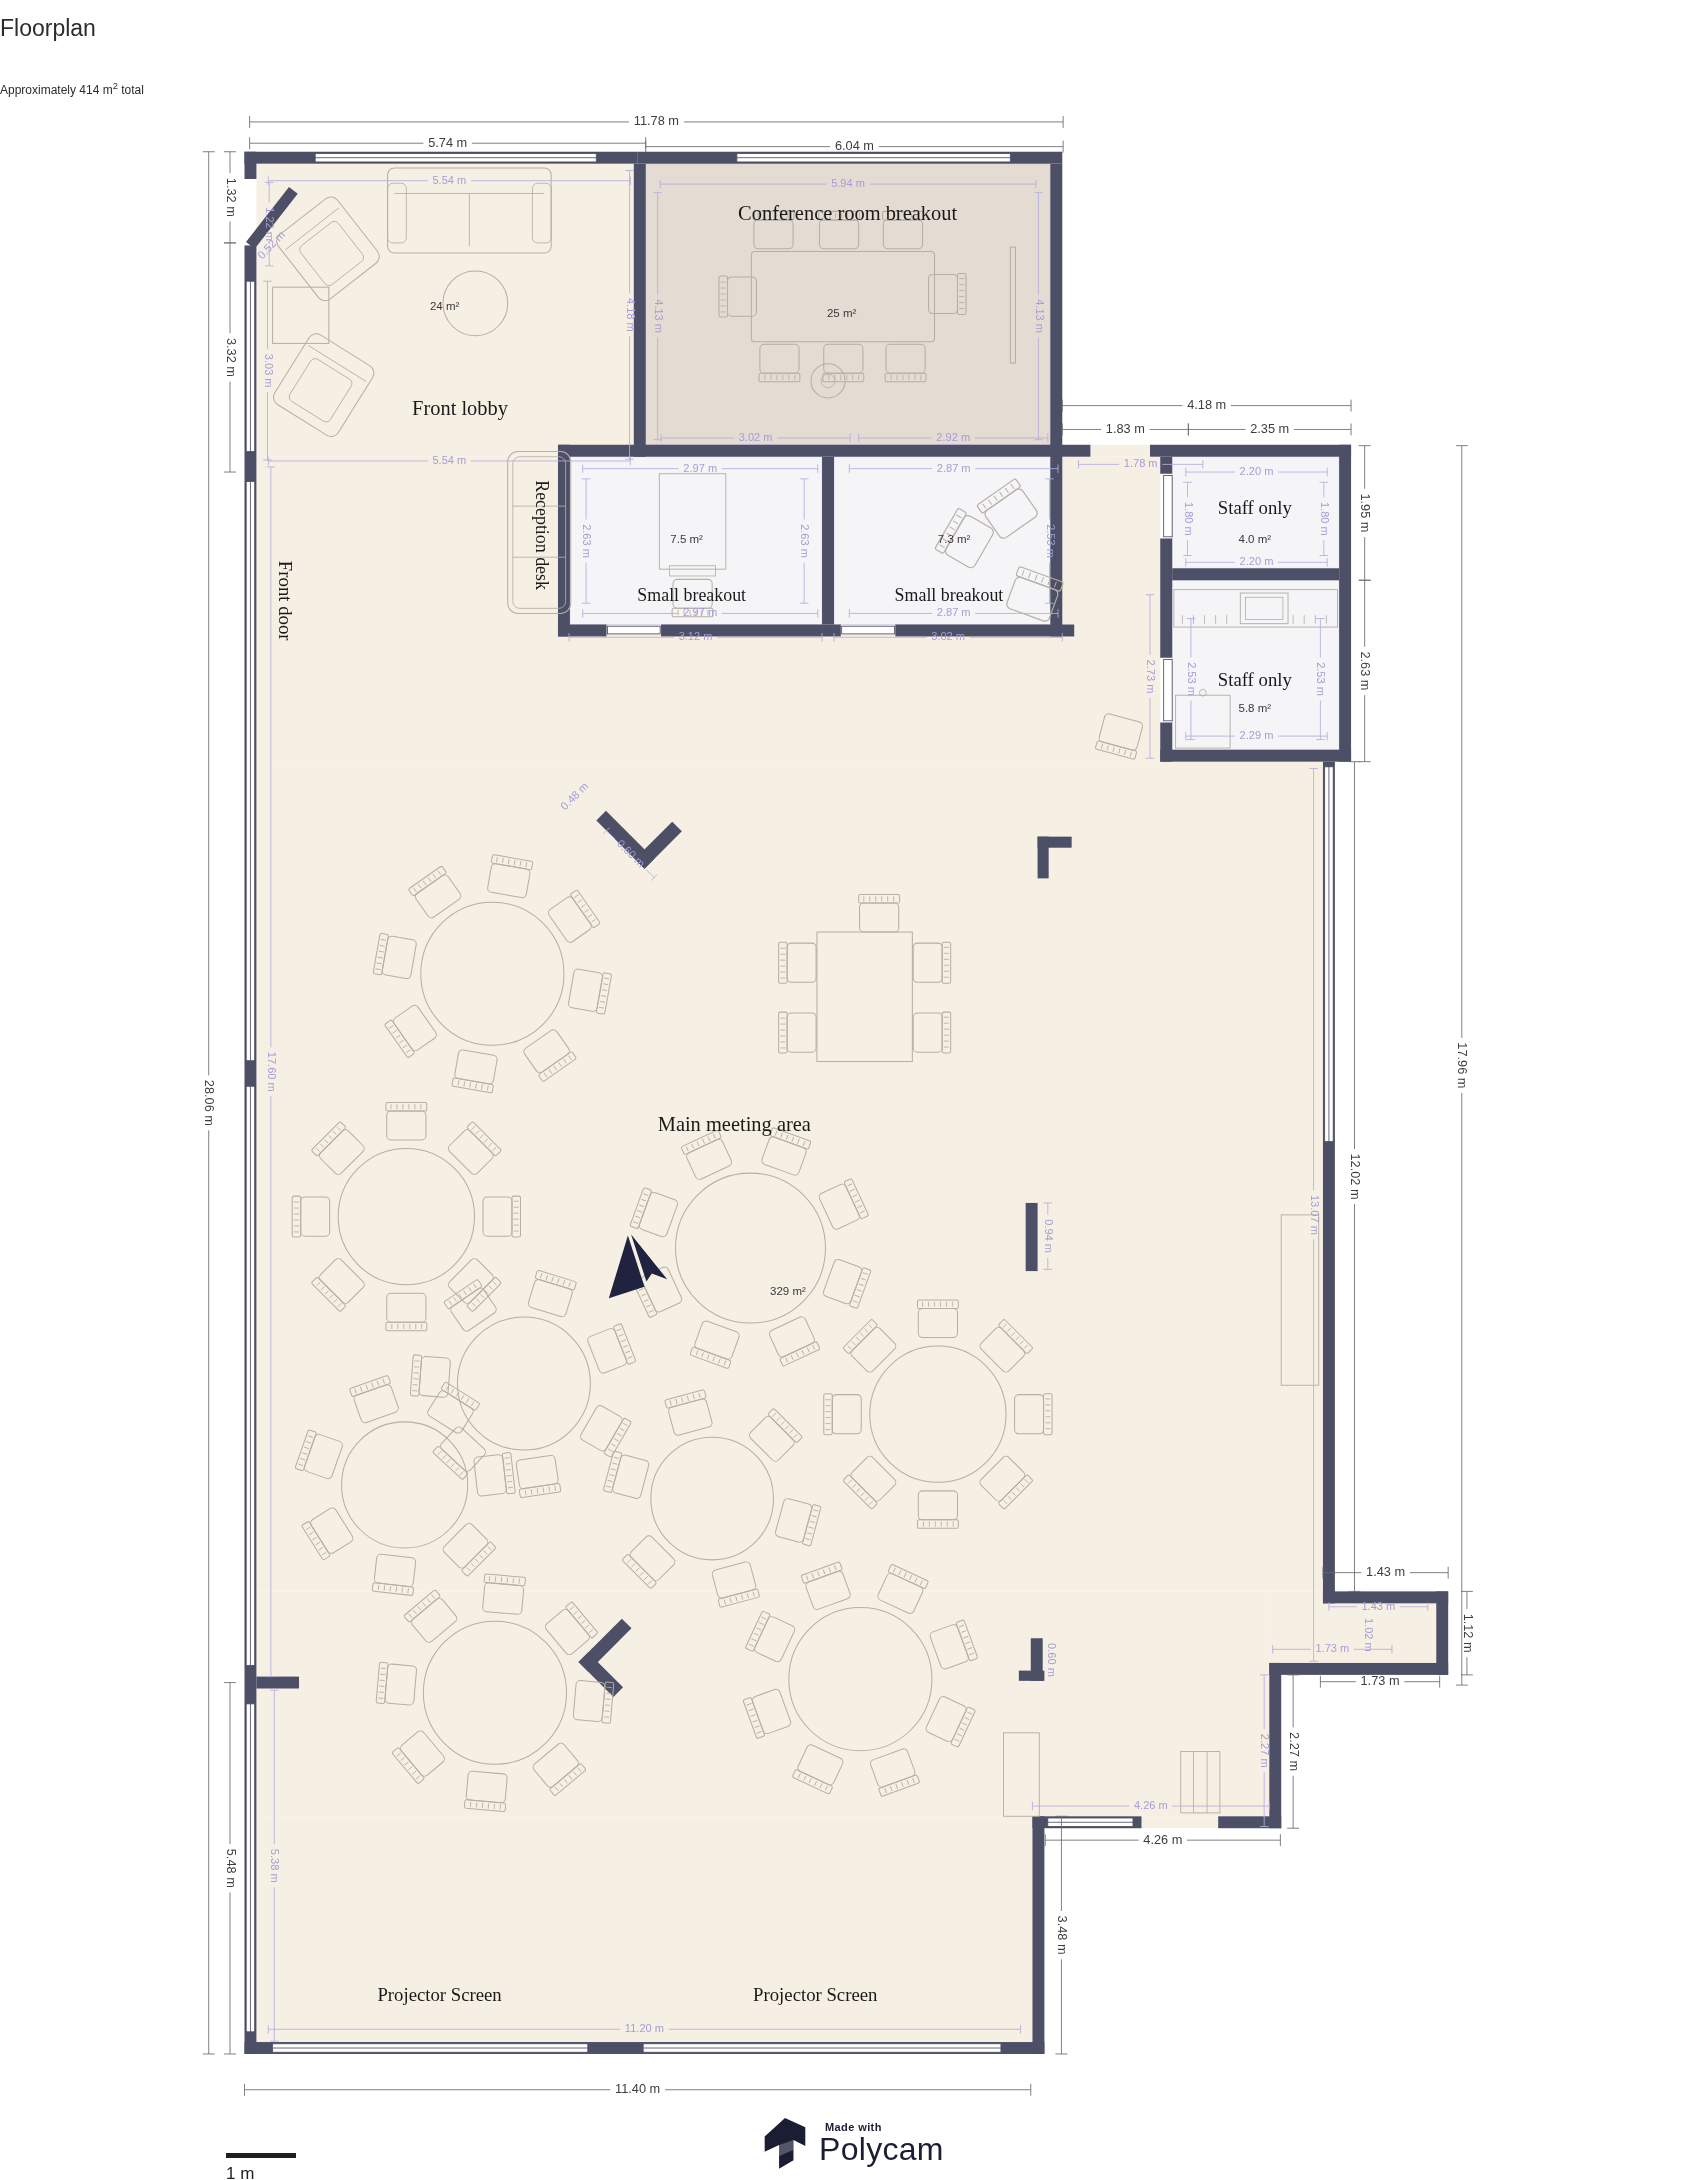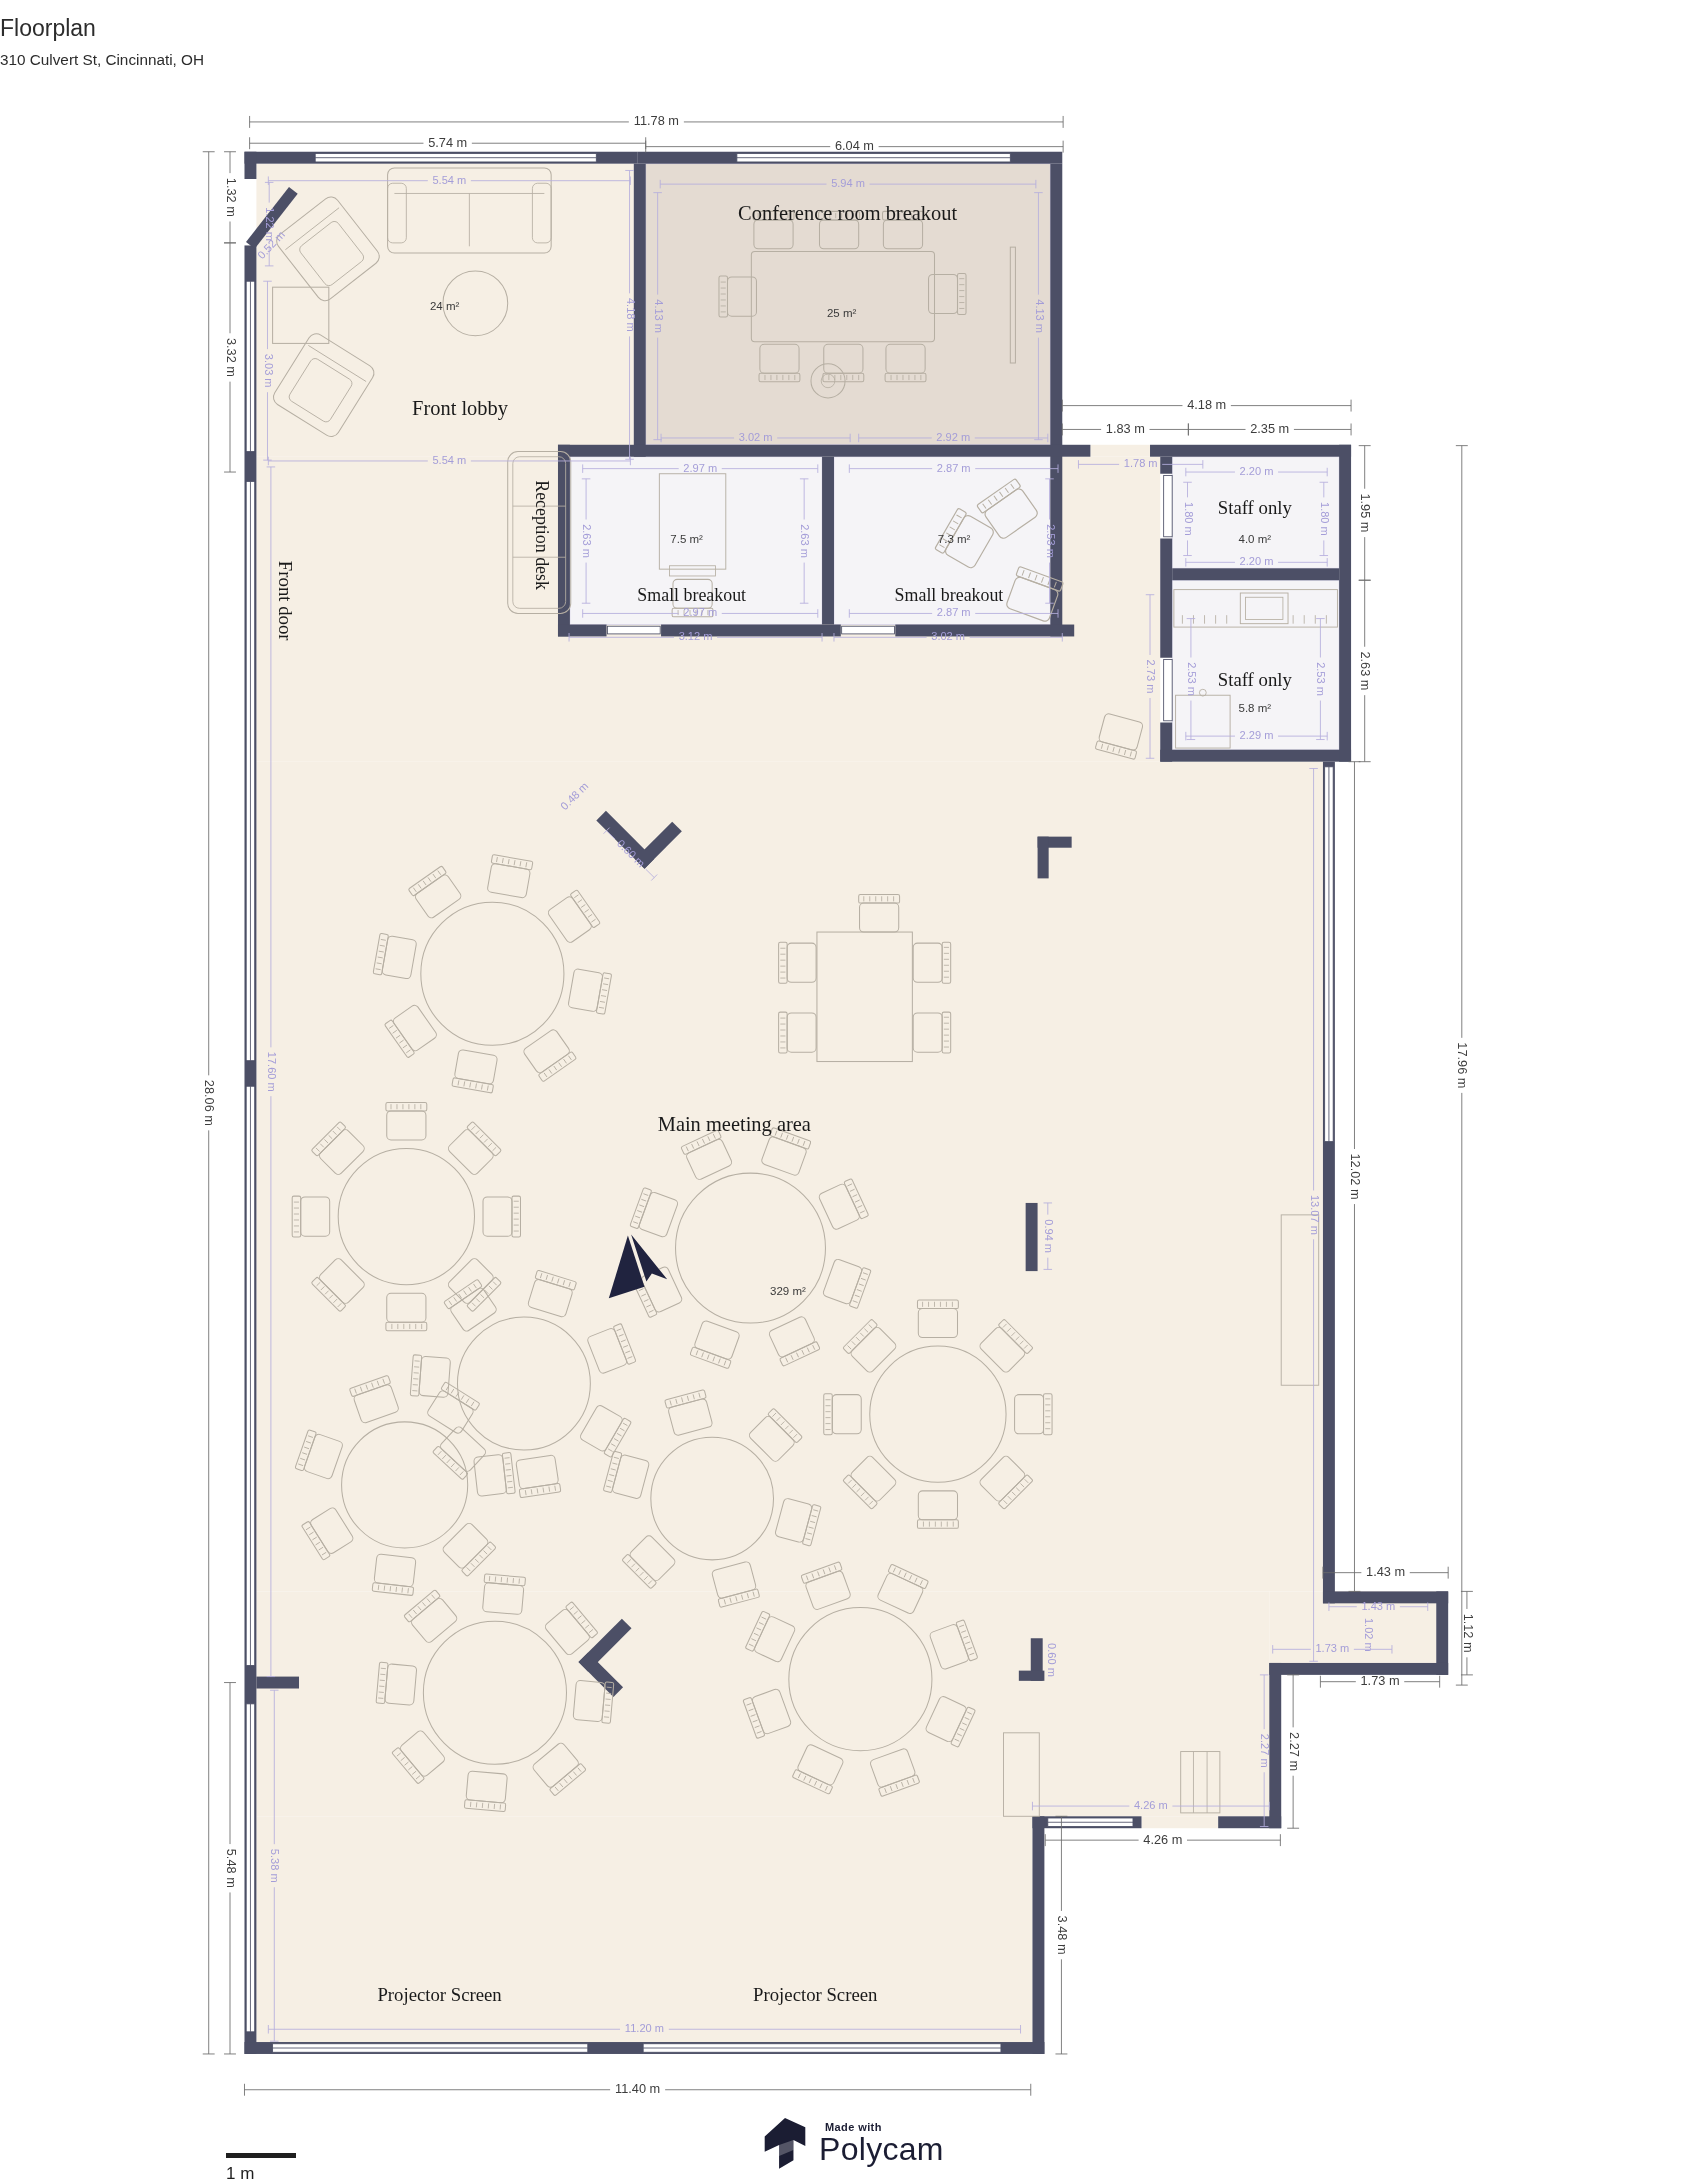--- a/index.html
+++ b/index.html
@@ -16,21 +16,21 @@
   .polycam{position:absolute;left:763px;top:2116px;display:flex;align-items:center;gap:12px;color:#1b1d33;}
   .polycam .made{font-size:11px;font-weight:bold;letter-spacing:0.4px;padding-left:6px;}
   .polycam .brand{font-size:32px;font-weight:500;letter-spacing:0.3px;line-height:1;}
 </style>
 </head>
 <body>
 
 <div class="canvas">
 
   <div class="hdr hdr-title">Floorplan</div>
-  <div class="hdr hdr-addr">310 Culvert St, Cincinnati, OH</div>
+  <div class="hdr hdr-note"><span>Approximately 414 m</span><sup>2</sup><span> total</span></div>
 
   <svg id="plan" width="1685" height="2181" viewBox="0 0 1978 2560">
     <g id="floors">
         <rect x="301" y="192" width="443" height="344" fill="#f6efe4"></rect>
         <rect x="301" y="536" width="1061" height="358" fill="#f6efe4"></rect>
         <rect x="301" y="894" width="1252" height="974" fill="#f6efe4"></rect>
         <rect x="1490" y="1868" width="196" height="84" fill="#f6efe4"></rect>
         <rect x="301" y="1868" width="1189" height="264" fill="#f6efe4"></rect>
         <rect x="301" y="2132" width="911" height="265" fill="#f6efe4"></rect>
         <rect x="1280" y="522" width="70" height="14" fill="#f6efe4"></rect>

